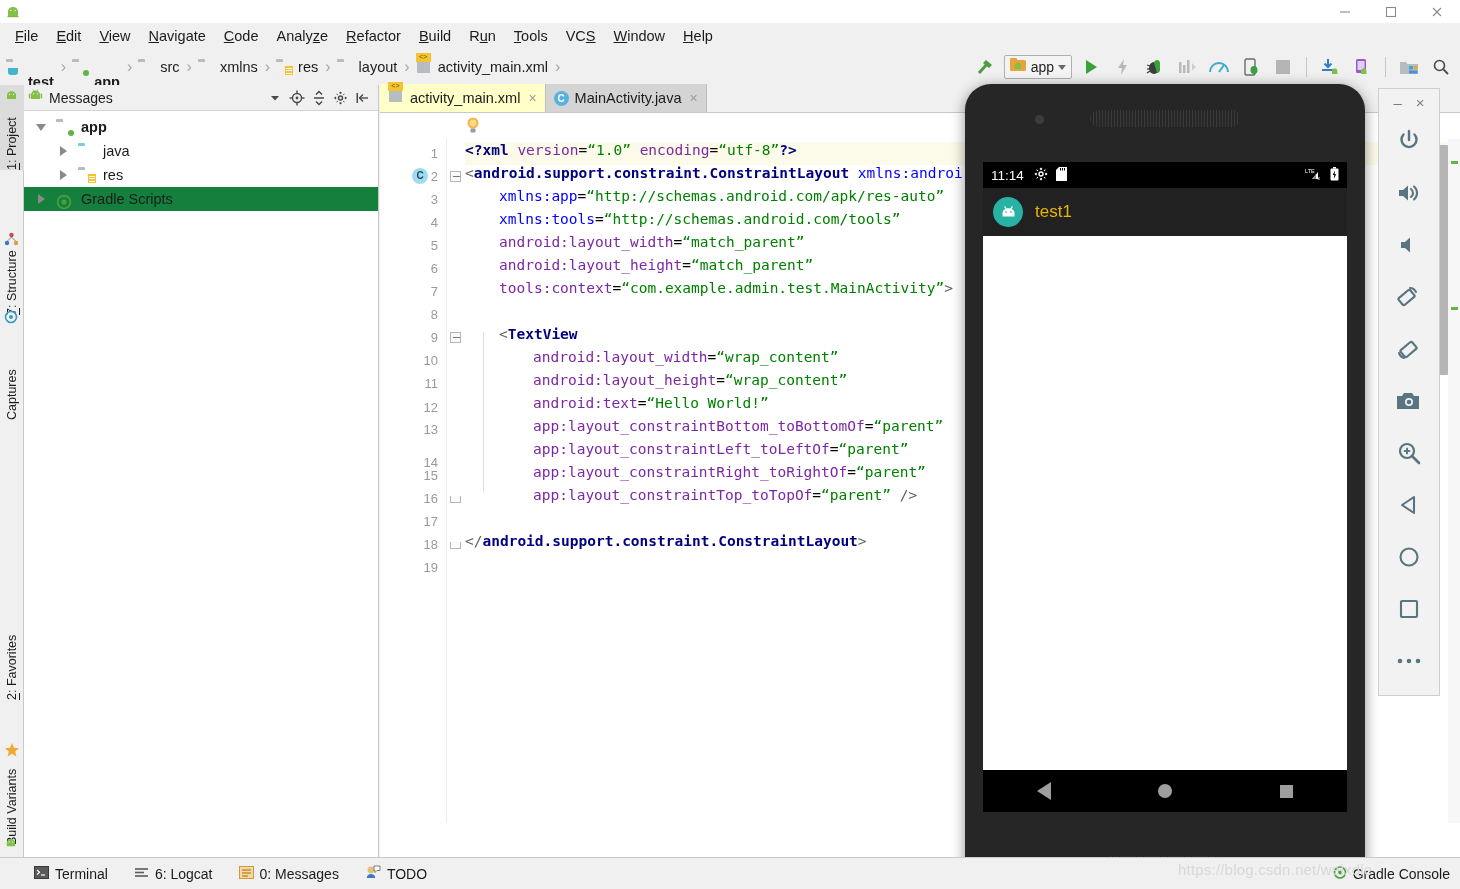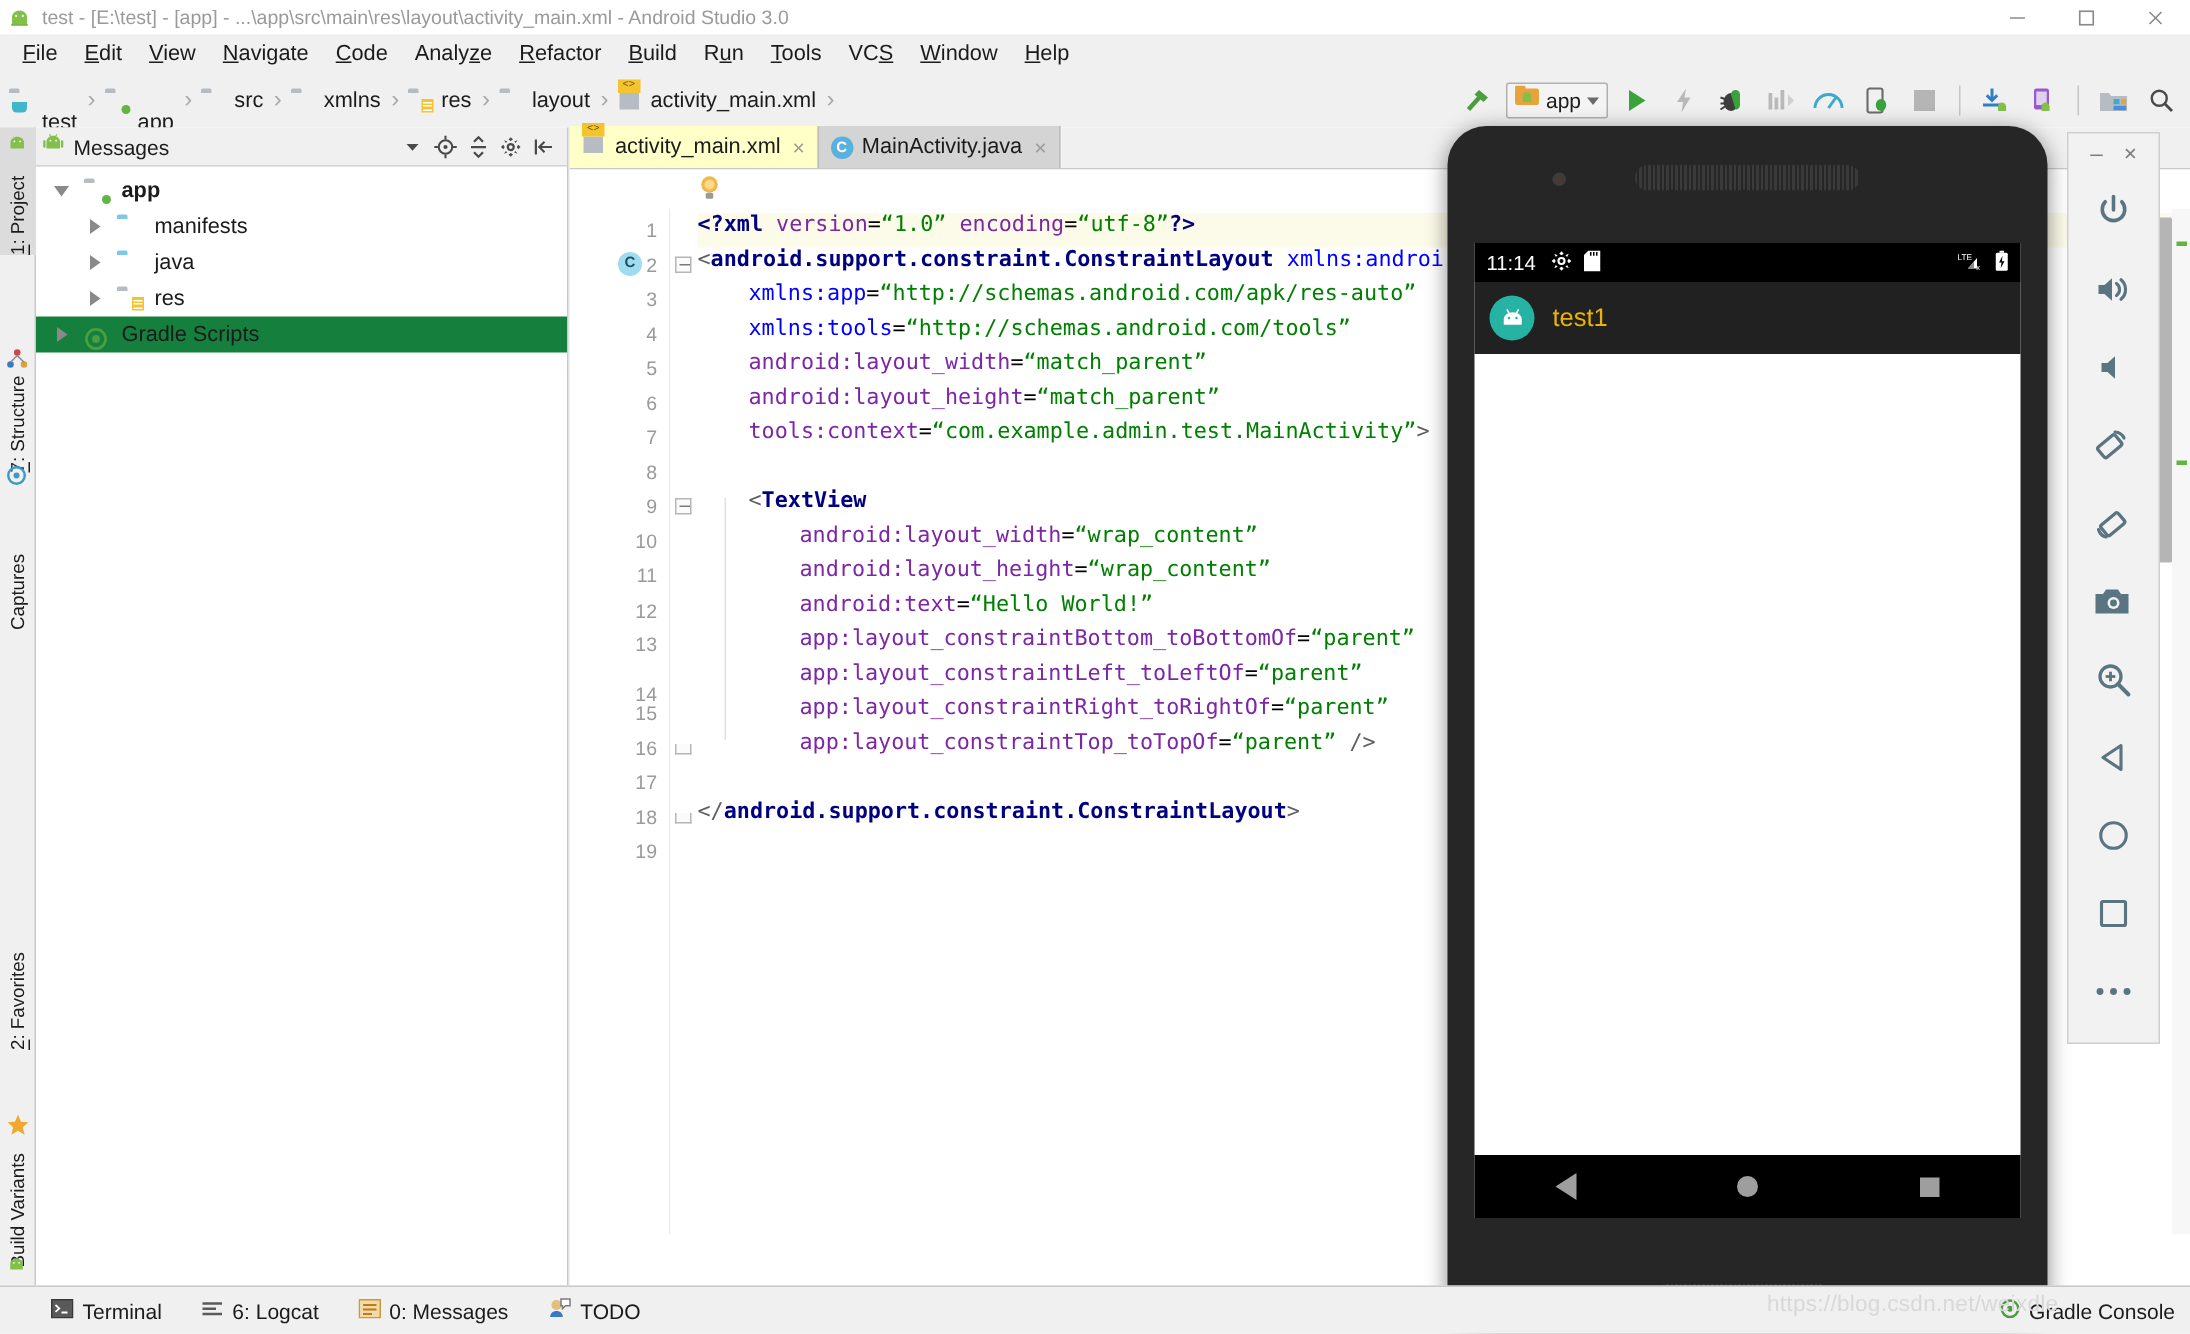--- a/index.html
+++ b/index.html
@@ -37,21 +37,21 @@
   .menu-item u { text-decoration: underline; }
 
   
   .toolbar {
     position: absolute; left: 0; top: 49px; width: 1460px; height: 36px;
     background: #f0f0f0; display: flex; align-items: center;
   }
   .crumbs { display: flex; align-items: center; padding-left: 6px; }
   .crumb { display: flex; align-items: center; }
   .crumb .cb-label { font-size: 14.5px; color: #1c1c1c; margin-left: 5px; white-space: nowrap; }
-  .crumb.bold .cb-label { font-weight: normal; margin-top: 30px; }
+  .crumb.bold .cb-label { font-weight: bold; margin-top: 30px; }
   .crumb-sep { color: #a8a8a8; font-size: 16px; margin: 0 6px 0 7px; }
   .folder {
     width: 16px; height: 13px; background: #b6bcc2; border-radius: 1px 2px 1px 1px;
     position: relative; flex: none;
   }
   .folder::before {
     content: ""; position: absolute; left: 0; top: -3px; width: 7px; height: 3px;
     background: #b6bcc2; border-radius: 1px 1px 0 0;
   }
   .folder.blue { background: #7ec8e8; }
@@ -281,21 +281,20 @@
 
   <div class="titlebar">
     <span class="tb-icon">
       <svg width="16" height="16" viewBox="0 0 16 16">
         <path d="M3 7.5c0-2.5 2.2-4.5 5-4.5s5 2 5 4.5V12H3z" fill="#83c04a"></path>
         <circle cx="5.8" cy="6.6" r="0.7" fill="#fff"></circle>
         <circle cx="10.2" cy="6.6" r="0.7" fill="#fff"></circle>
         <rect x="2.5" y="12" width="11" height="1.2" fill="#7fb342"></rect>
       </svg>
     </span>
-    <span class="tb-text">test - [E:\test] - [app] - ...\app\src\main\res\layout\activity_main.xml - Android Studio 3.0</span>
     <div class="win-controls">
       <div class="win-btn">
         <svg width="12" height="12">
             <line x1="1" y1="6" x2="11" y2="6" stroke="#8a8a8a" stroke-width="1.1"></line>
           </svg>
       </div>
       <div class="win-btn">
         <svg width="12" height="12">
             <rect x="1.5" y="1.5" width="9" height="9" fill="none" stroke="#8a8a8a" stroke-width="1.1"></rect>
           </svg>
@@ -563,27 +562,20 @@
             <span class="tri-d"></span>
           </span>
           <span style="position: relative; display: inline-block; width: 18px; height: 16px; margin-left: 6px; padding-top: 3px;"><span class="folder"></span><span class="dot-green"></span></span>
           <span class="tree-label b">app</span>
         </div>
         <div class="tree-row" style="padding-left: 30px;">
           <span class="tw">
             <span class="tri-r"></span>
           </span>
           <span style="position: relative; display: inline-block; width: 18px; height: 16px; margin-left: 6px; padding-top: 3px;"><span class="folder blue"></span></span>
-          <span class="tree-label">manifests</span>
-        </div>
-        <div class="tree-row" style="padding-left: 30px;">
-          <span class="tw">
-            <span class="tri-r"></span>
-          </span>
-          <span style="position: relative; display: inline-block; width: 18px; height: 16px; margin-left: 6px; padding-top: 3px;"><span class="folder blue"></span></span>
           <span class="tree-label">java</span>
         </div>
         <div class="tree-row" style="padding-left: 30px;">
           <span class="tw">
             <span class="tri-r"></span>
           </span>
           <span style="position: relative; display: inline-block; width: 18px; height: 16px; margin-left: 6px; padding-top: 3px;"><span class="folder"></span><span class="lines-ovl">
               <i></i>
               <i></i>
               <i></i>

